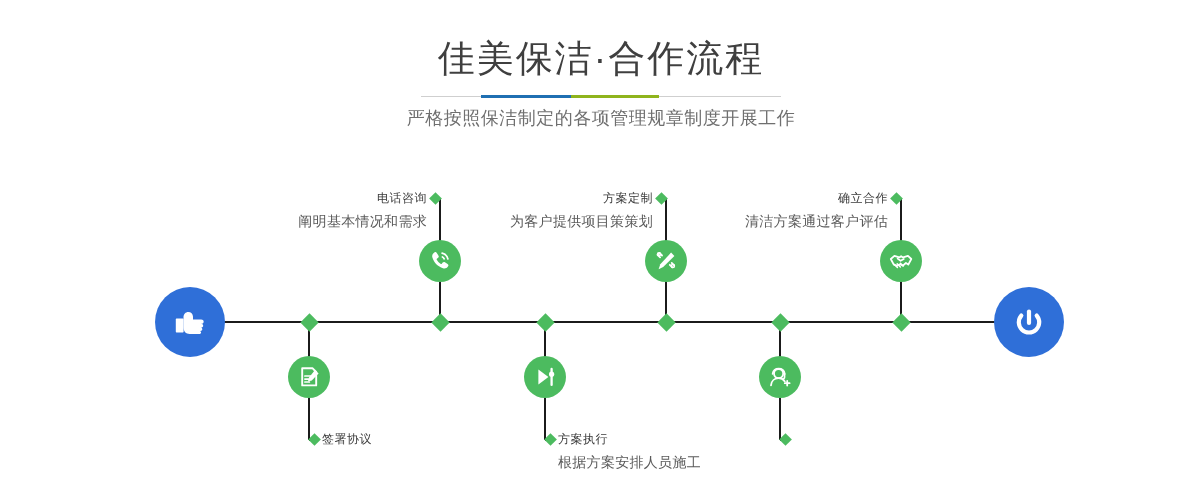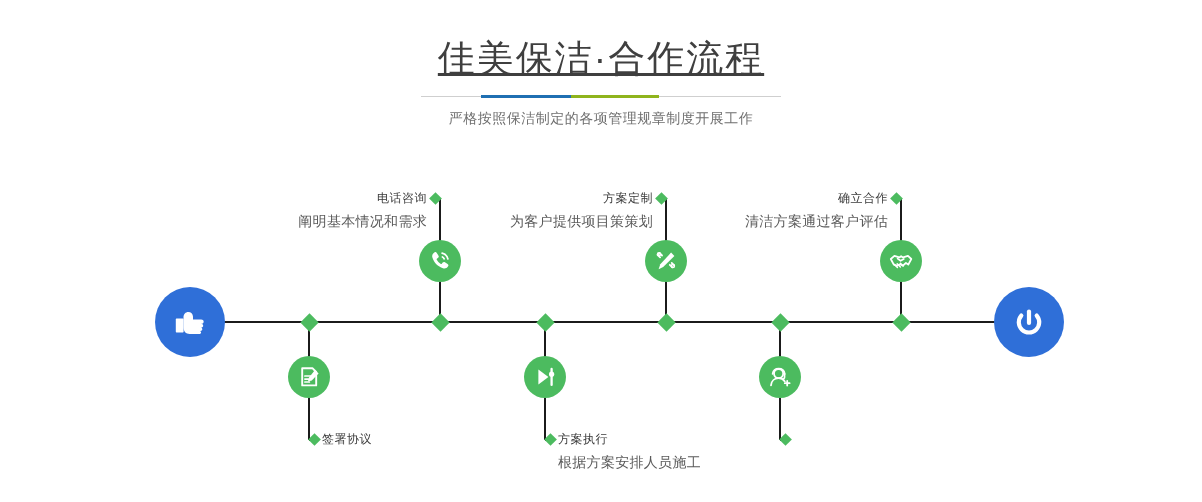--- a/index.html
+++ b/index.html
@@ -9,31 +9,31 @@
     font-family: "Liberation Sans", "DejaVu Sans", sans-serif;
     overflow: hidden;
   }
   #root { position: relative; width: 1202px; height: 502px; background: #fff; }
 
   
   .header { position: absolute; left: 0; top: 0; width: 1202px; text-align: center; }
   .title {
     position: absolute; left: 0; top: 36px; width: 1202px;
     font-size: 37px; line-height: 46px; color: #3f3f3f;
-    letter-spacing: 2px; font-weight: 500; white-space: nowrap; text-decoration: underline;
+    letter-spacing: 2px; font-weight: 500; white-space: nowrap;
   }
   .divider { position: absolute; left: 421px; top: 95px; width: 360px; height: 4px; }
   .divider .rule {
     position: absolute; left: 0; top: 1px; width: 360px; height: 1px; background: #cfcfcf;
   }
   .divider .seg-a { position: absolute; left: 60px; top: 0; width: 90px; height: 3px; }
   .divider .seg-b { position: absolute; left: 150px; top: 0; width: 88px; height: 3px; }
   .subtitle {
     position: absolute; left: 0; top: 107px; width: 1202px;
-    font-size: 14px; line-height: 22px; color: #6f6f6f; letter-spacing: .5px;
+    font-size: 18px; line-height: 22px; color: #6f6f6f; letter-spacing: .5px;
     white-space: nowrap;
   }
 
   
   .axis {
     position: absolute; left: 186px; top: 321px; width: 843px; height: 2px;
     background: #1b1b1b;
   }
   .end-node {
     position: absolute; width: 70px; height: 70px; border-radius: 50%;

